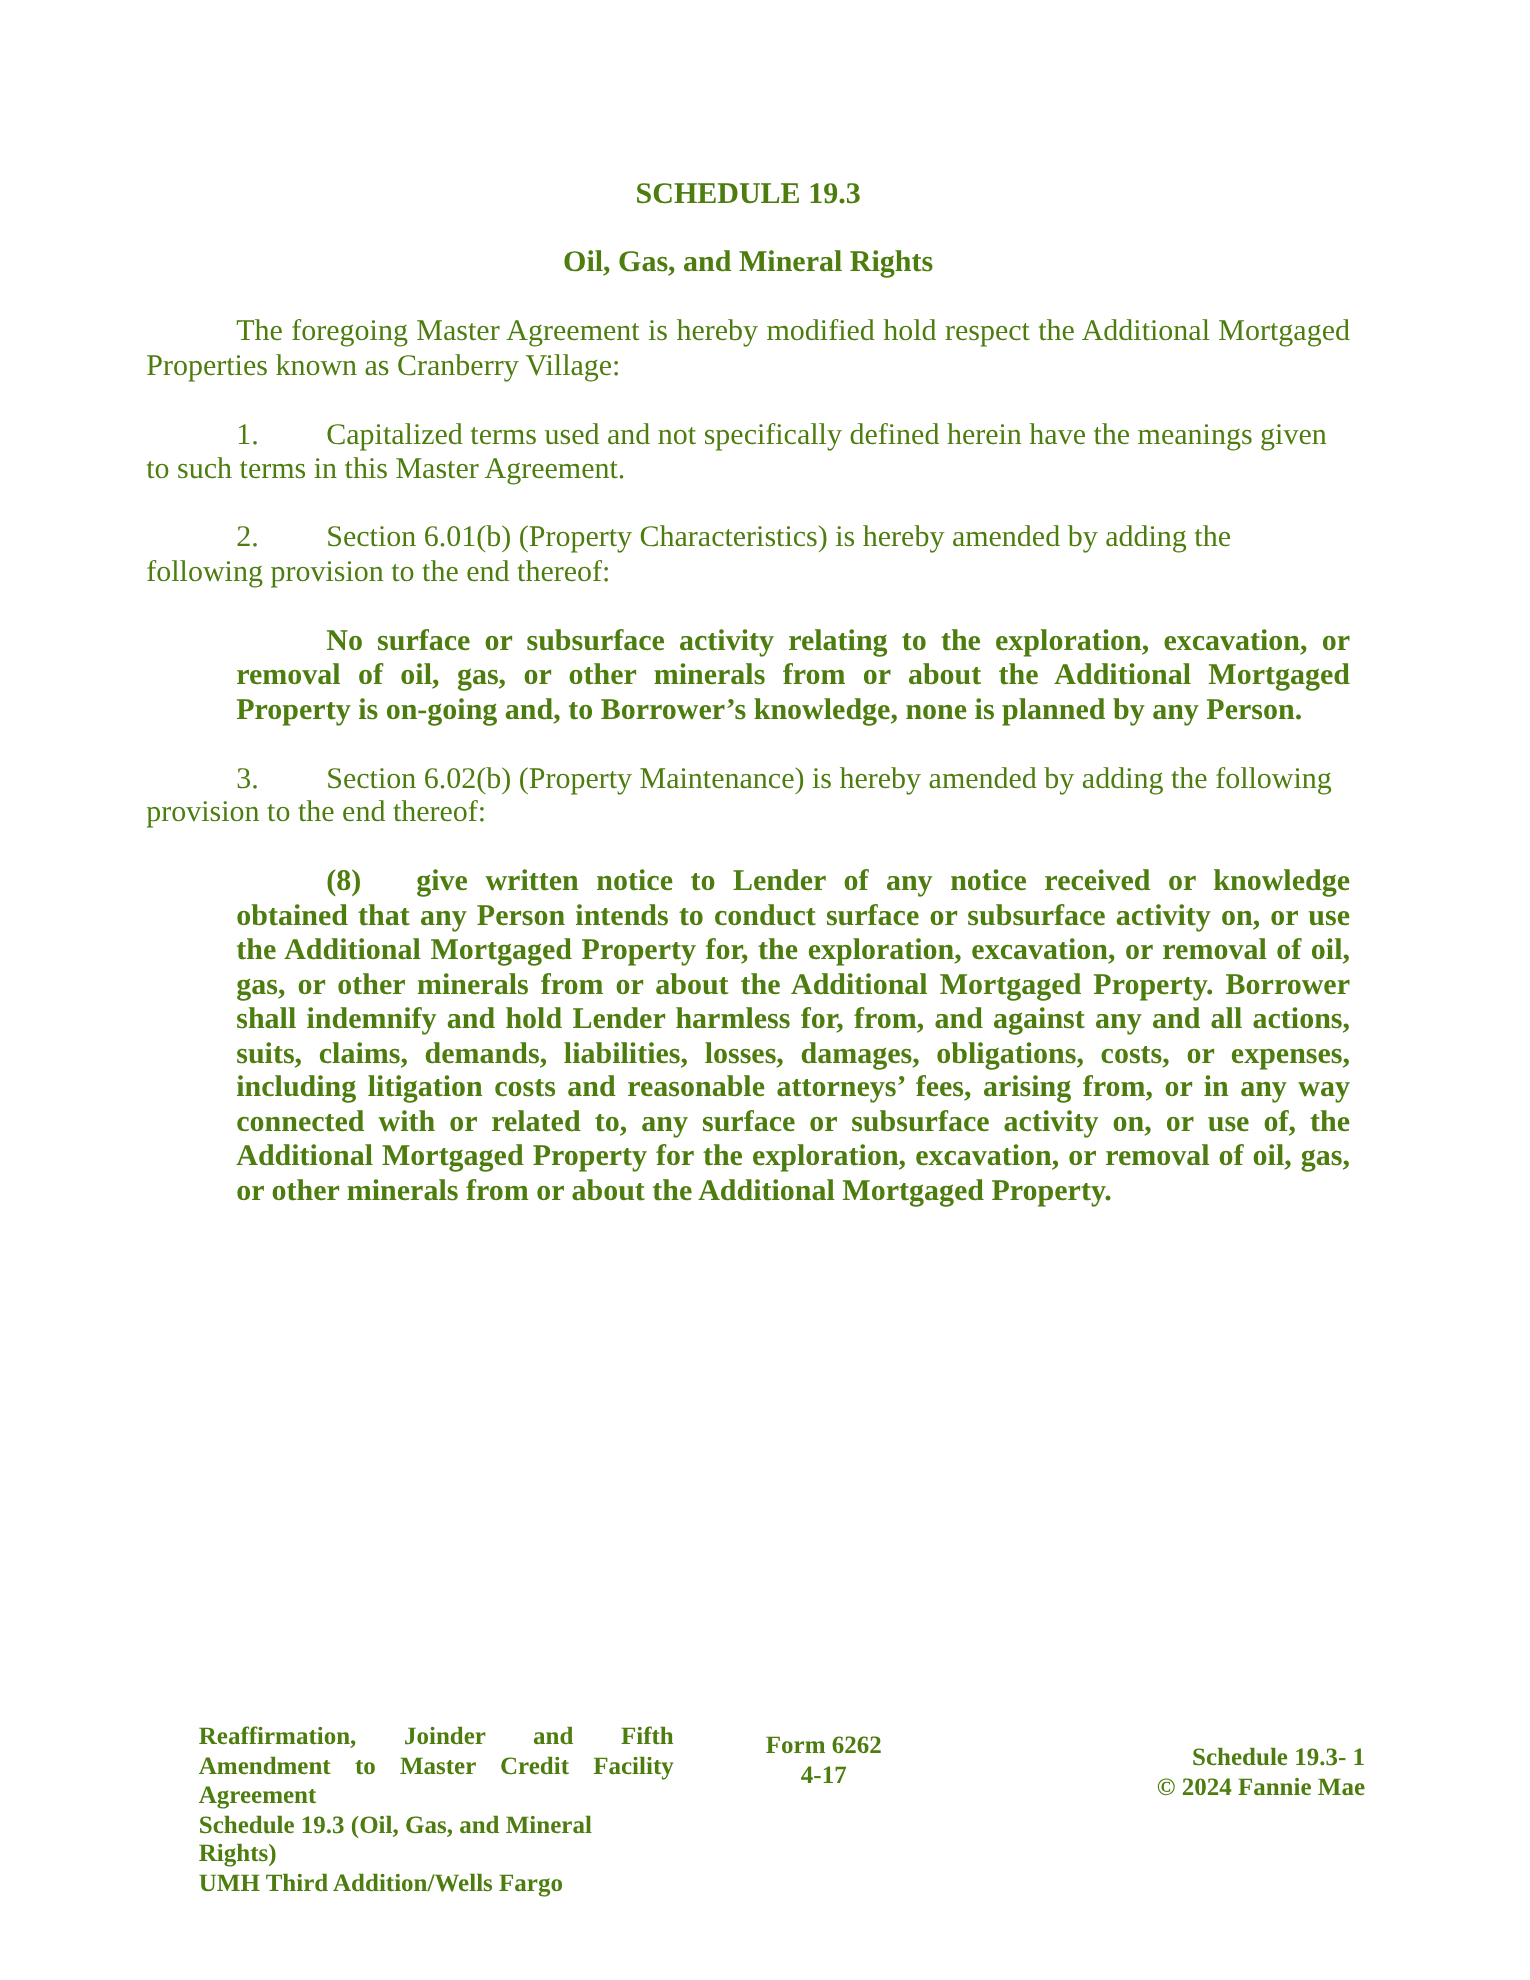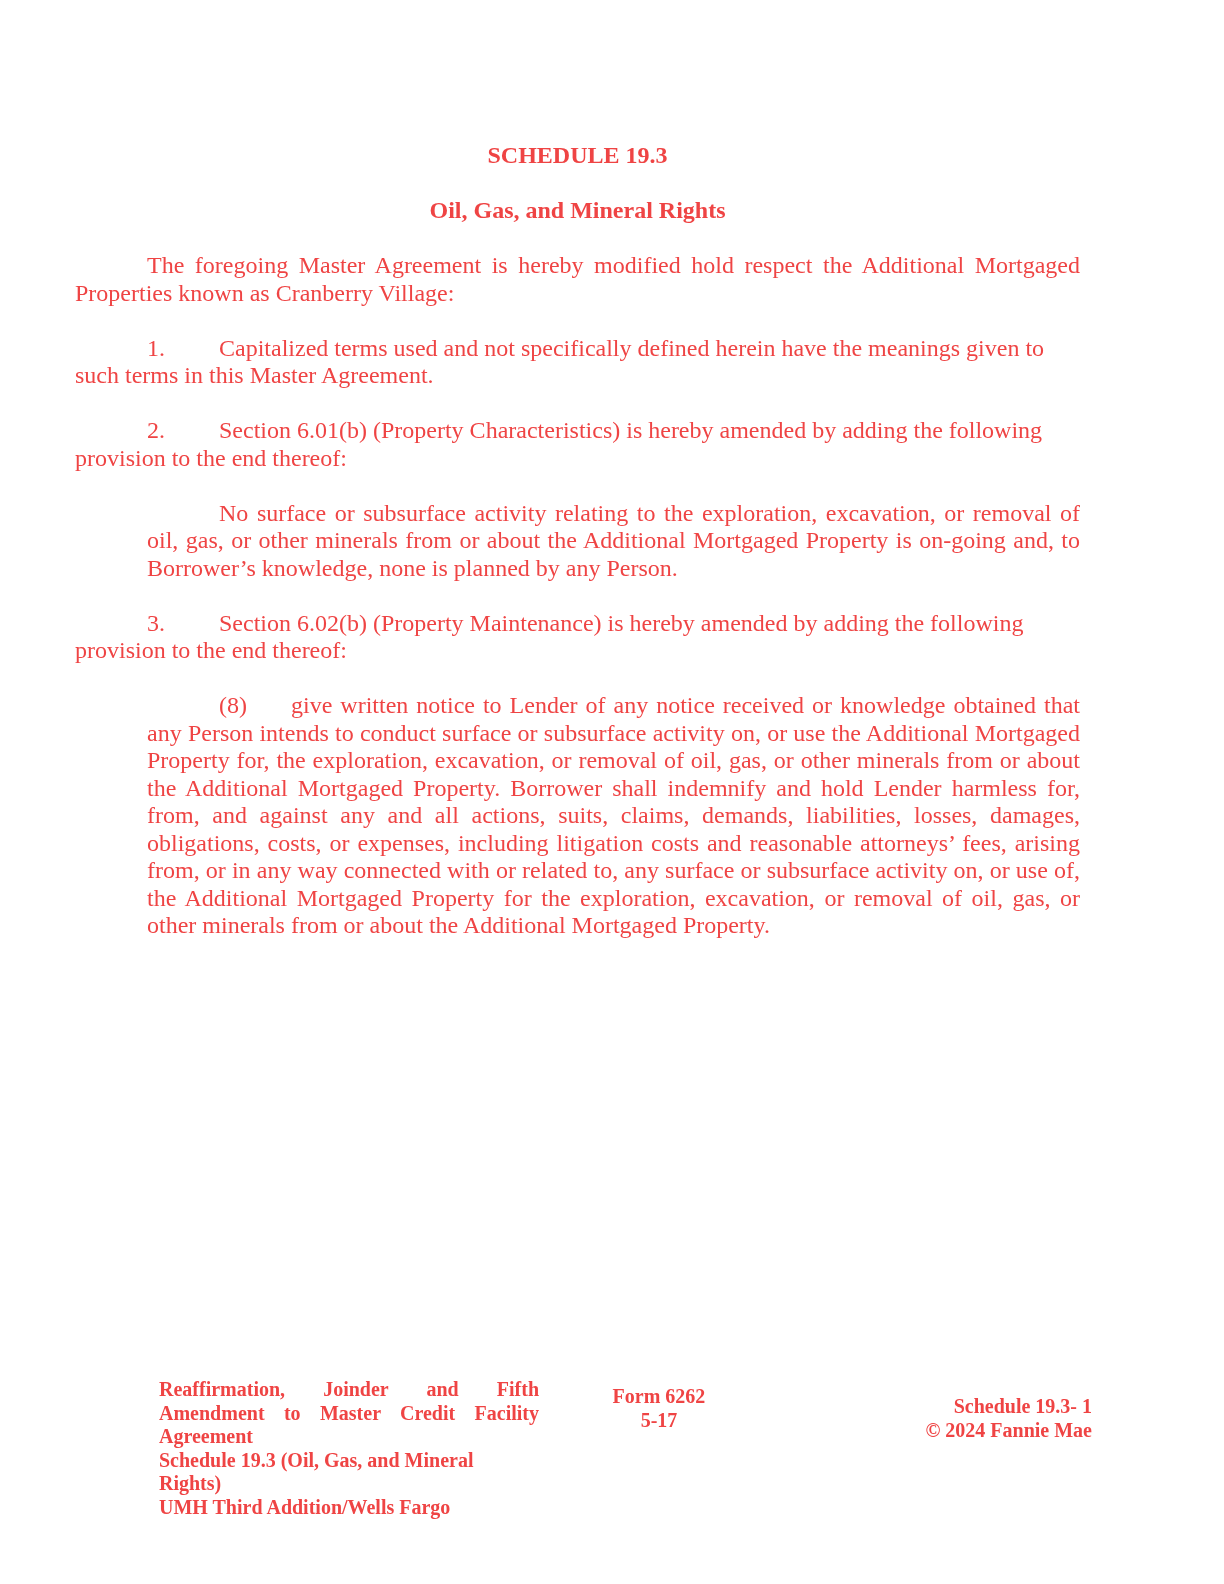--- a/index.html
+++ b/index.html
@@ -2,25 +2,25 @@
 <html><head>
 <meta charset="utf-8">
 <style>
   * { margin: 0; padding: 0; box-sizing: border-box; }
   html, body { background: #ffffff; }
   .page {
     position: relative;
     width: 1224px;
     height: 1584px;
     background: #ffffff;
-    color: #ef4444;
+    color: #4d7c0f;
     font-family: "Liberation Serif", "DejaVu Serif", serif;
     font-size: 24px;
     line-height: 27.5px;
-    padding: 142px 144px 0 75px;
+    padding: 142px 144px 0 117px;
     overflow: hidden;
   }
   .title-block { text-align: center; font-weight: bold; }
   .title-line { display: block; }
   .underlined {
     text-decoration: underline;
     text-decoration-thickness: 2.5px;
     text-underline-offset: 4px;
   }
   .subtitle {
@@ -31,20 +31,21 @@
   p.para { margin-top: 27.5px; }
   .justify { text-align: justify; }
   .indent { text-indent: 72px; }
   .num {
     display: inline-block;
     width: 72px;
     text-indent: 0;
   }
   .provision {
     margin-left: 72px;
+    font-weight: bold;
   }
   .footer {
     position: absolute;
     top: 1338px;
     left: 143px;
     right: 132px;
     font-size: 20px;
     line-height: 23.5px;
     font-weight: bold;
   }
@@ -94,21 +95,21 @@
   <p class="para justify indent provision"><span class="num">(8)</span><span>give written notice to Lender of any notice received or knowledge obtained that any Person intends to conduct surface or subsurface activity on, or use the Additional Mortgaged Property for, the exploration, excavation, or removal of oil, gas, or other minerals from or about the Additional Mortgaged Property. Borrower shall indemnify and hold Lender harmless for, from, and against any and all actions, suits, claims, demands, liabilities, losses, damages, obligations, costs, or expenses, including litigation costs and reasonable attorneys’ fees, arising from, or in any way connected with or related to, any surface or subsurface activity on, or use of, the Additional Mortgaged Property for the exploration, excavation, or removal of oil, gas, or other minerals from or about the Additional Mortgaged Property.</span></p>
 
   <div class="footer">
     <div class="footer-left">
       <div class="fjustify">Reaffirmation, Joinder and Fifth Amendment to Master Credit Facility Agreement</div>
       <div>Schedule 19.3 (Oil, Gas, and Mineral Rights)</div>
       <div>UMH Third Addition/Wells Fargo</div>
     </div>
     <div class="footer-center">
       <div>Form 6262</div>
-      <div>5-17</div>
+      <div>4-17</div>
     </div>
     <div class="footer-right">
       <div>Schedule 19.3- 1</div>
       <div>© 2024 Fannie Mae</div>
     </div>
   </div>
 
 </div>
 
 </body></html>

